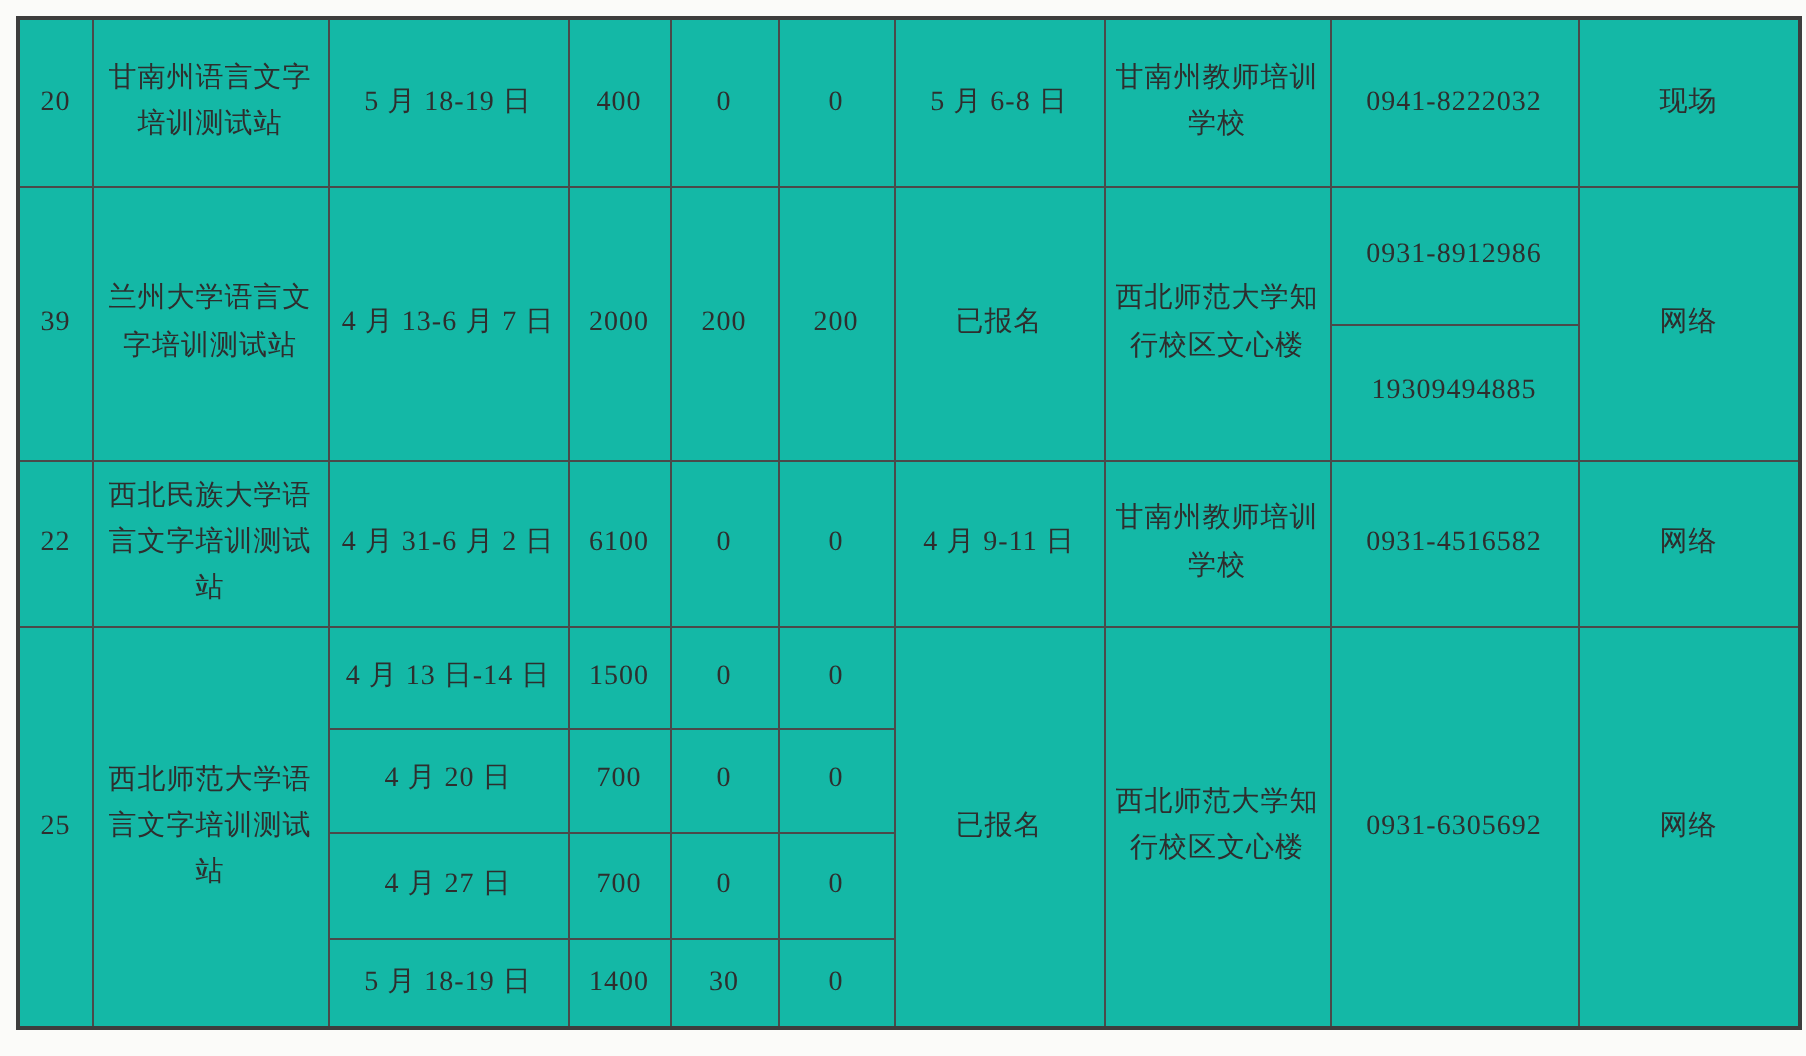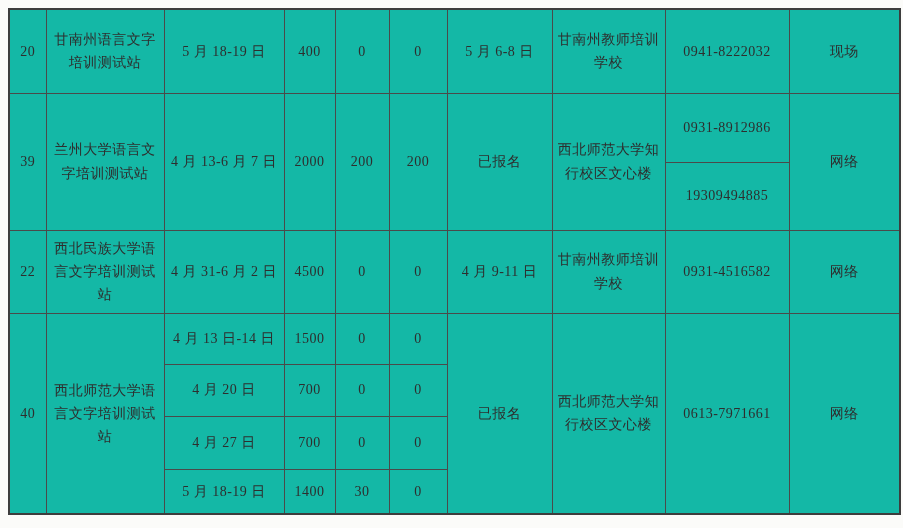--- a/index.html
+++ b/index.html
@@ -85,39 +85,39 @@
         <td rowspan="2">网络</td>
       </tr>
       <tr class="h68">
         <td class="num">19309494885</td>
       </tr>
 
       <tr class="h83">
         <td class="num">22</td>
         <td>西北民族大学语言文字培训测试站</td>
         <td>4 月 31-6 月 2 日</td>
-        <td class="num">4500</td>
+        <td class="num">6100</td>
         <td class="num">0</td>
         <td class="num">0</td>
         <td>4 月 9-11 日</td>
         <td>甘南州教师培训学校</td>
         <td class="num">0931-4516582</td>
         <td>网络</td>
       </tr>
 
       <tr class="h51">
-        <td class="num" rowspan="4">40</td>
+        <td class="num" rowspan="4">25</td>
         <td rowspan="4">西北师范大学语言文字培训测试站</td>
         <td>4 月 13 日-14 日</td>
         <td class="num">1500</td>
         <td class="num">0</td>
         <td class="num">0</td>
         <td rowspan="4">已报名</td>
         <td rowspan="4">西北师范大学知行校区文心楼</td>
-        <td class="num" rowspan="4">0613-7971661</td>
+        <td class="num" rowspan="4">0931-6305692</td>
         <td rowspan="4">网络</td>
       </tr>
       <tr class="h52">
         <td>4 月 20 日</td>
         <td class="num">700</td>
         <td class="num">0</td>
         <td class="num">0</td>
       </tr>
       <tr class="h53">
         <td>4 月 27 日</td>

